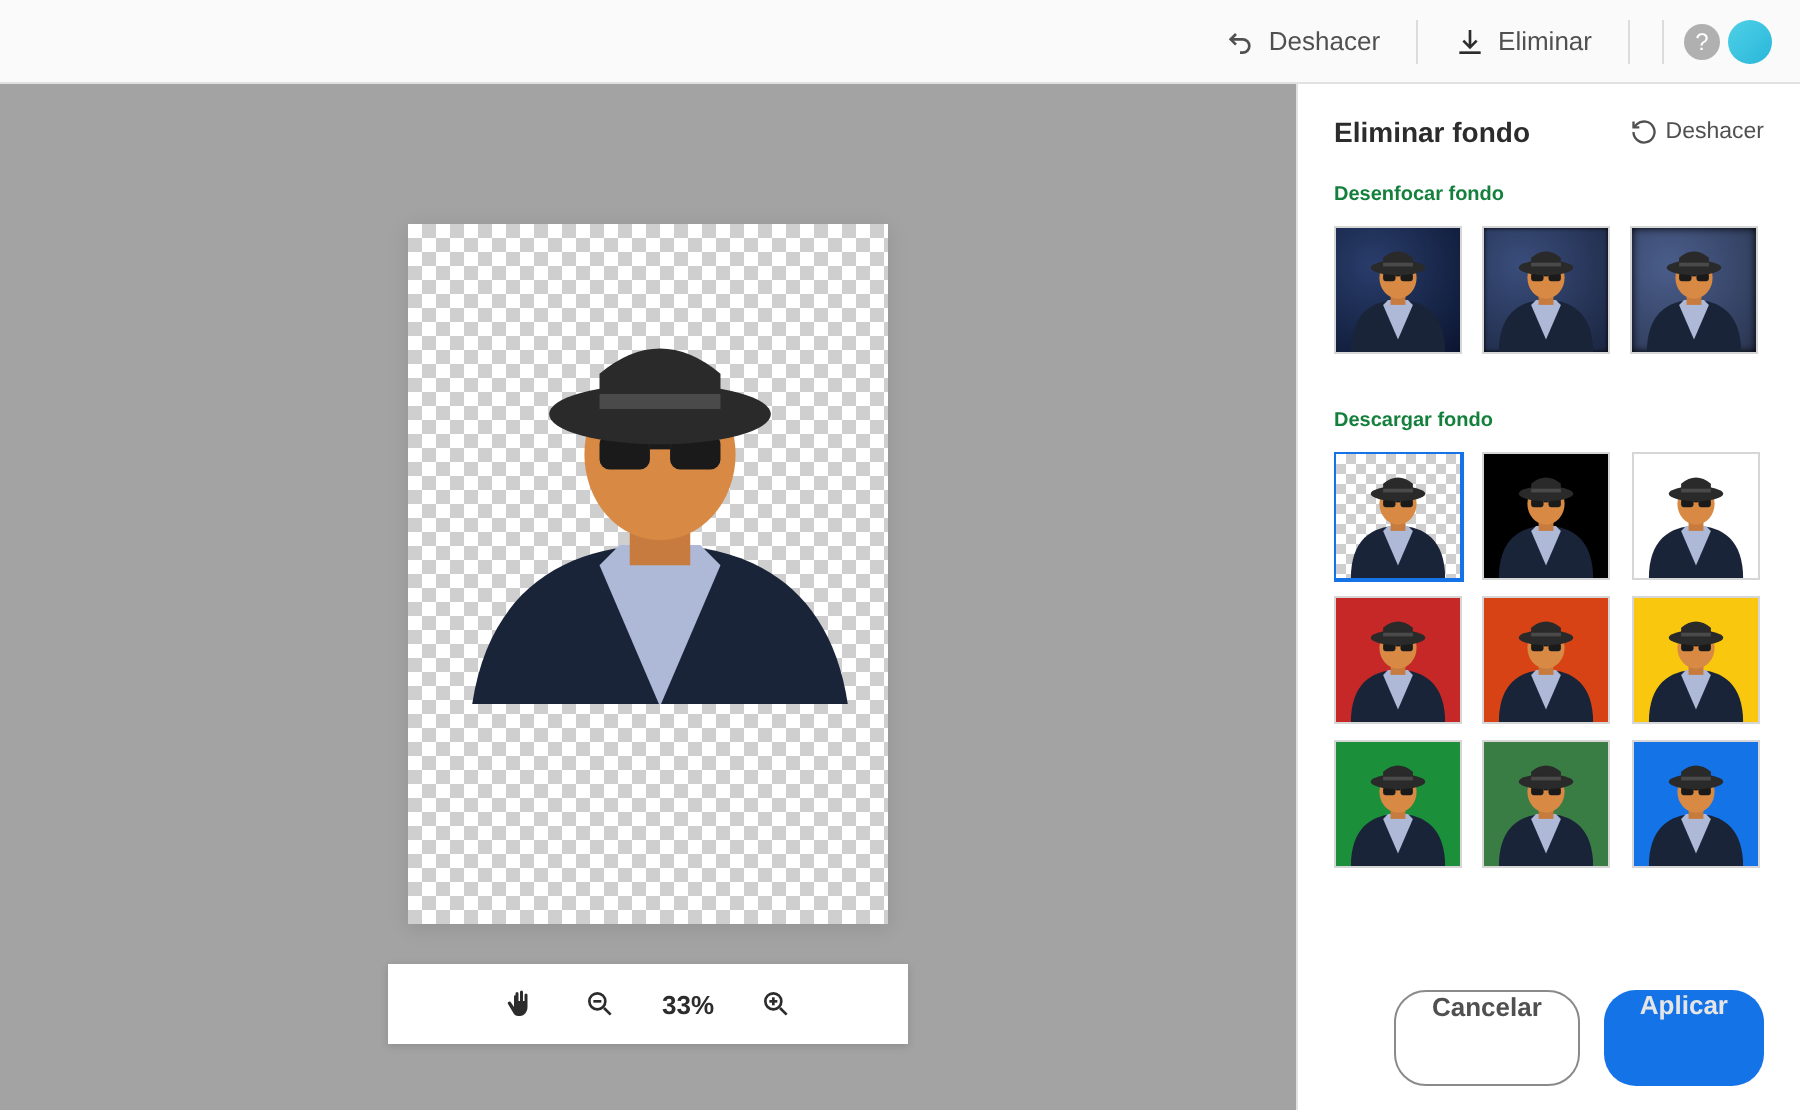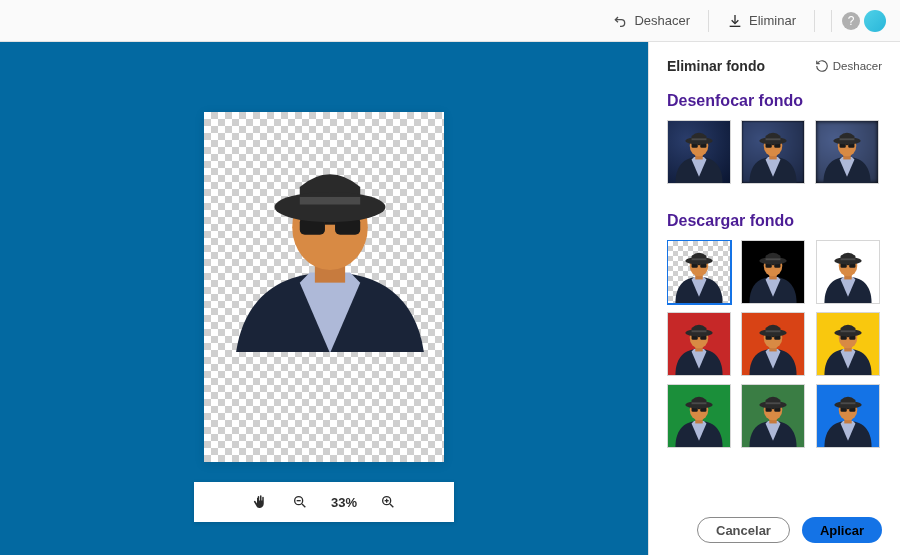--- a/index.html
+++ b/index.html
@@ -12,21 +12,21 @@
   .tb-btn.disabled { color: #b8b8b8; cursor: default; }
   .tb-sep { width: 1px; height: 22px; background: #dcdcdc; margin: 0 6px; }
   .icon-svg { width: 16px; height: 16px; flex: 0 0 auto; }
   .help-circle { width: 18px; height: 18px; border-radius: 50%; background: #b0b0b0; color: #fff; font-size: 12px; display: flex; align-items: center; justify-content: center; }
   .avatar { width: 22px; height: 22px; border-radius: 50%; background: linear-gradient(135deg,#4fd1e8,#29b6d9); }
 
   
   .body { flex: 1; display: flex; min-height: 0; }
 
   
-  .canvas-area { flex: 1; background: #0369a1; display: flex; flex-direction: column; align-items: center; justify-content: flex-start; padding-top: 70px; position: relative; }
+  .canvas-area { flex: 1; background: #a3a3a3; display: flex; flex-direction: column; align-items: center; justify-content: flex-start; padding-top: 70px; position: relative; }
   .canvas-frame { width: 240px; height: 350px; background: #fff; box-shadow: 0 2px 10px rgba(0,0,0,0.1); position: relative; overflow: hidden; }
   
   .checker { position:absolute; inset:0;
     background-image:
       linear-gradient(45deg,#cfcfcf 25%,transparent 25%),
       linear-gradient(-45deg,#cfcfcf 25%,transparent 25%),
       linear-gradient(45deg,transparent 75%,#cfcfcf 75%),
       linear-gradient(-45deg,transparent 75%,#cfcfcf 75%);
     background-size:14px 14px;
     background-position:0 0,0 7px,7px -7px,-7px 0;
@@ -36,21 +36,21 @@
 
   
   .zoom-bar { margin-top: 20px; width: 260px; height: 40px; background: #fff; box-shadow: 0 1px 4px rgba(0,0,0,0.15); display: flex; align-items: center; justify-content: center; gap: 22px; font-size: 13px; font-weight: 600; }
   .zoom-bar .zbtn { width: 18px; height: 18px; display:flex; align-items:center; justify-content:center; cursor:pointer; }
 
   
   .panel { width: 252px; background: #fff; border-left: 1px solid #e1e1e1; display: flex; flex-direction: column; padding: 16px 18px 12px 18px; font-size: 13px; }
   .panel-header { display: flex; align-items: center; justify-content: space-between; margin-bottom: 18px; }
   .panel-title { font-weight: 700; font-size: 14px; }
   .restore { display: flex; align-items: center; gap: 4px; font-size: 11.5px; color: #505050; cursor: pointer; }
-  .section-label { font-weight: 600; font-size: 16px; color: #4c1d95; margin-bottom: 10px; }
+  .section-label { font-weight: 600; font-size: 10px; color: #15803d; margin-bottom: 10px; }
   .thumb-row { display: flex; gap: 10px; margin-bottom: 28px; }
   .thumb-grid { display: grid; grid-template-columns: repeat(3, 1fr); gap: 8px; flex: 1; overflow: hidden; align-content: start; }
   .thumb { width: 64px; height: 64px; border: 1px solid #d6d6d6; position: relative; overflow: hidden; cursor: pointer; background: #000; }
   .thumb.selected { outline: 2px solid #1473e6; outline-offset: -1px; }
   .thumb .bg-fill { position:absolute; inset:0; }
   .thumb .mini-checker { position:absolute; inset:0;
     background-image:
       linear-gradient(45deg,#cfcfcf 25%,transparent 25%),
       linear-gradient(-45deg,#cfcfcf 25%,transparent 25%),
       linear-gradient(45deg,transparent 75%,#cfcfcf 75%),
@@ -58,23 +58,23 @@
     background-size:10px 10px;
     background-position:0 0,0 5px,5px -5px,-5px 0;
     background-color:#fff;
   }
   .thumb svg.person { position:absolute; inset:0; }
   .thumb.blur-1 .bg-fill { background: radial-gradient(circle at 30% 30%, #2a3d6b, #0a1530); }
   .thumb.blur-2 .bg-fill { background: radial-gradient(circle at 30% 30%, #3a4d7b, #1a2540); filter: blur(1px); }
   .thumb.blur-3 .bg-fill { background: radial-gradient(circle at 30% 30%, #4a5d8b, #2a3550); filter: blur(2px); }
 
   .panel-footer { display: flex; gap: 12px; justify-content: flex-end; padding-top: 12px; }
-  .btn { height: 26px; padding: 0 18px; border-radius: 16px; font-size: 13px; font-weight: 600; cursor: pointer; display: flex; align-items: center; justify-content: center; }
+  .btn { height: 48px; padding: 0 18px; border-radius: 16px; font-size: 13px; font-weight: 600; cursor: pointer; display: flex; align-items: flex-start; justify-content: center; }
   .btn.secondary { background: #fff; border: 1.5px solid #8a8a8a; color: #505050; }
-  .btn.primary { background: #1473e6; color: #000000; border: none; }
+  .btn.primary { background: #1473e6; color: #e5e5e5; border: none; }
 </style>
 </head>
 <body>
 
 <svg width="0" height="0" style="position:absolute">
   <defs>
     <g id="portrait">
 
       <path d="M12 100 C 12 70, 28 58, 50 58 C 72 58, 88 70, 88 100 L 88 100 L 12 100 Z" fill="#1a2438"></path>
 

